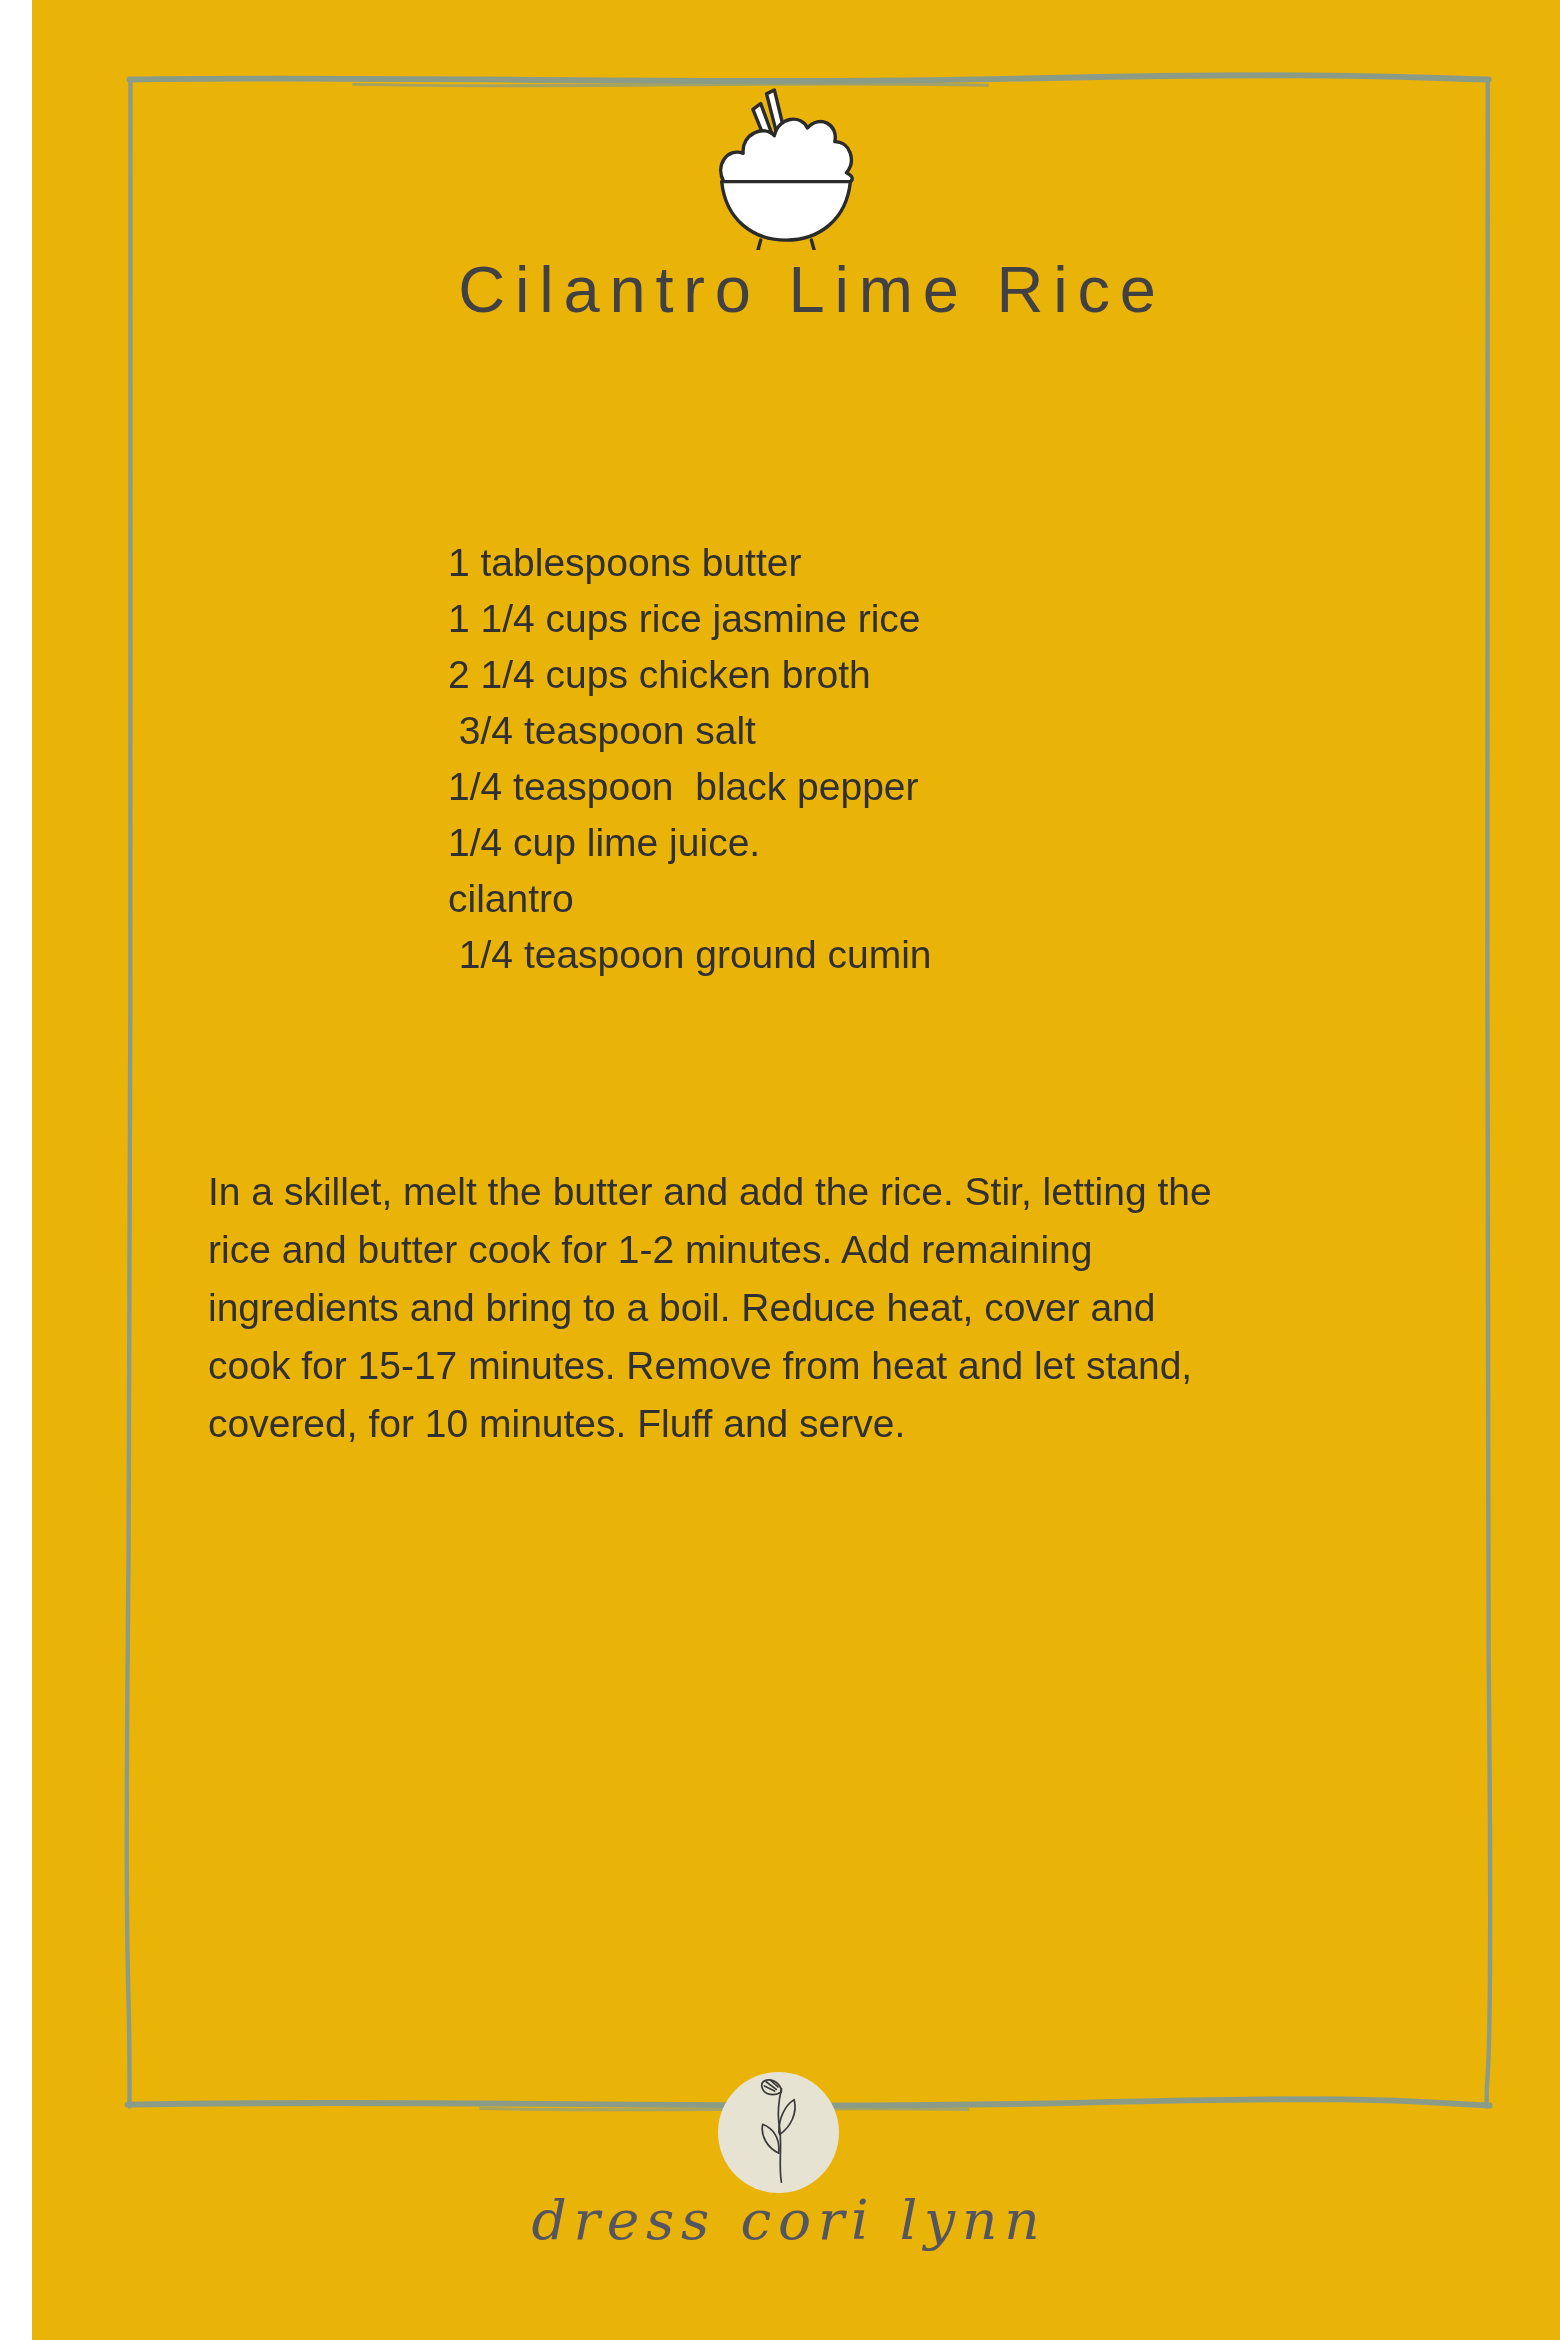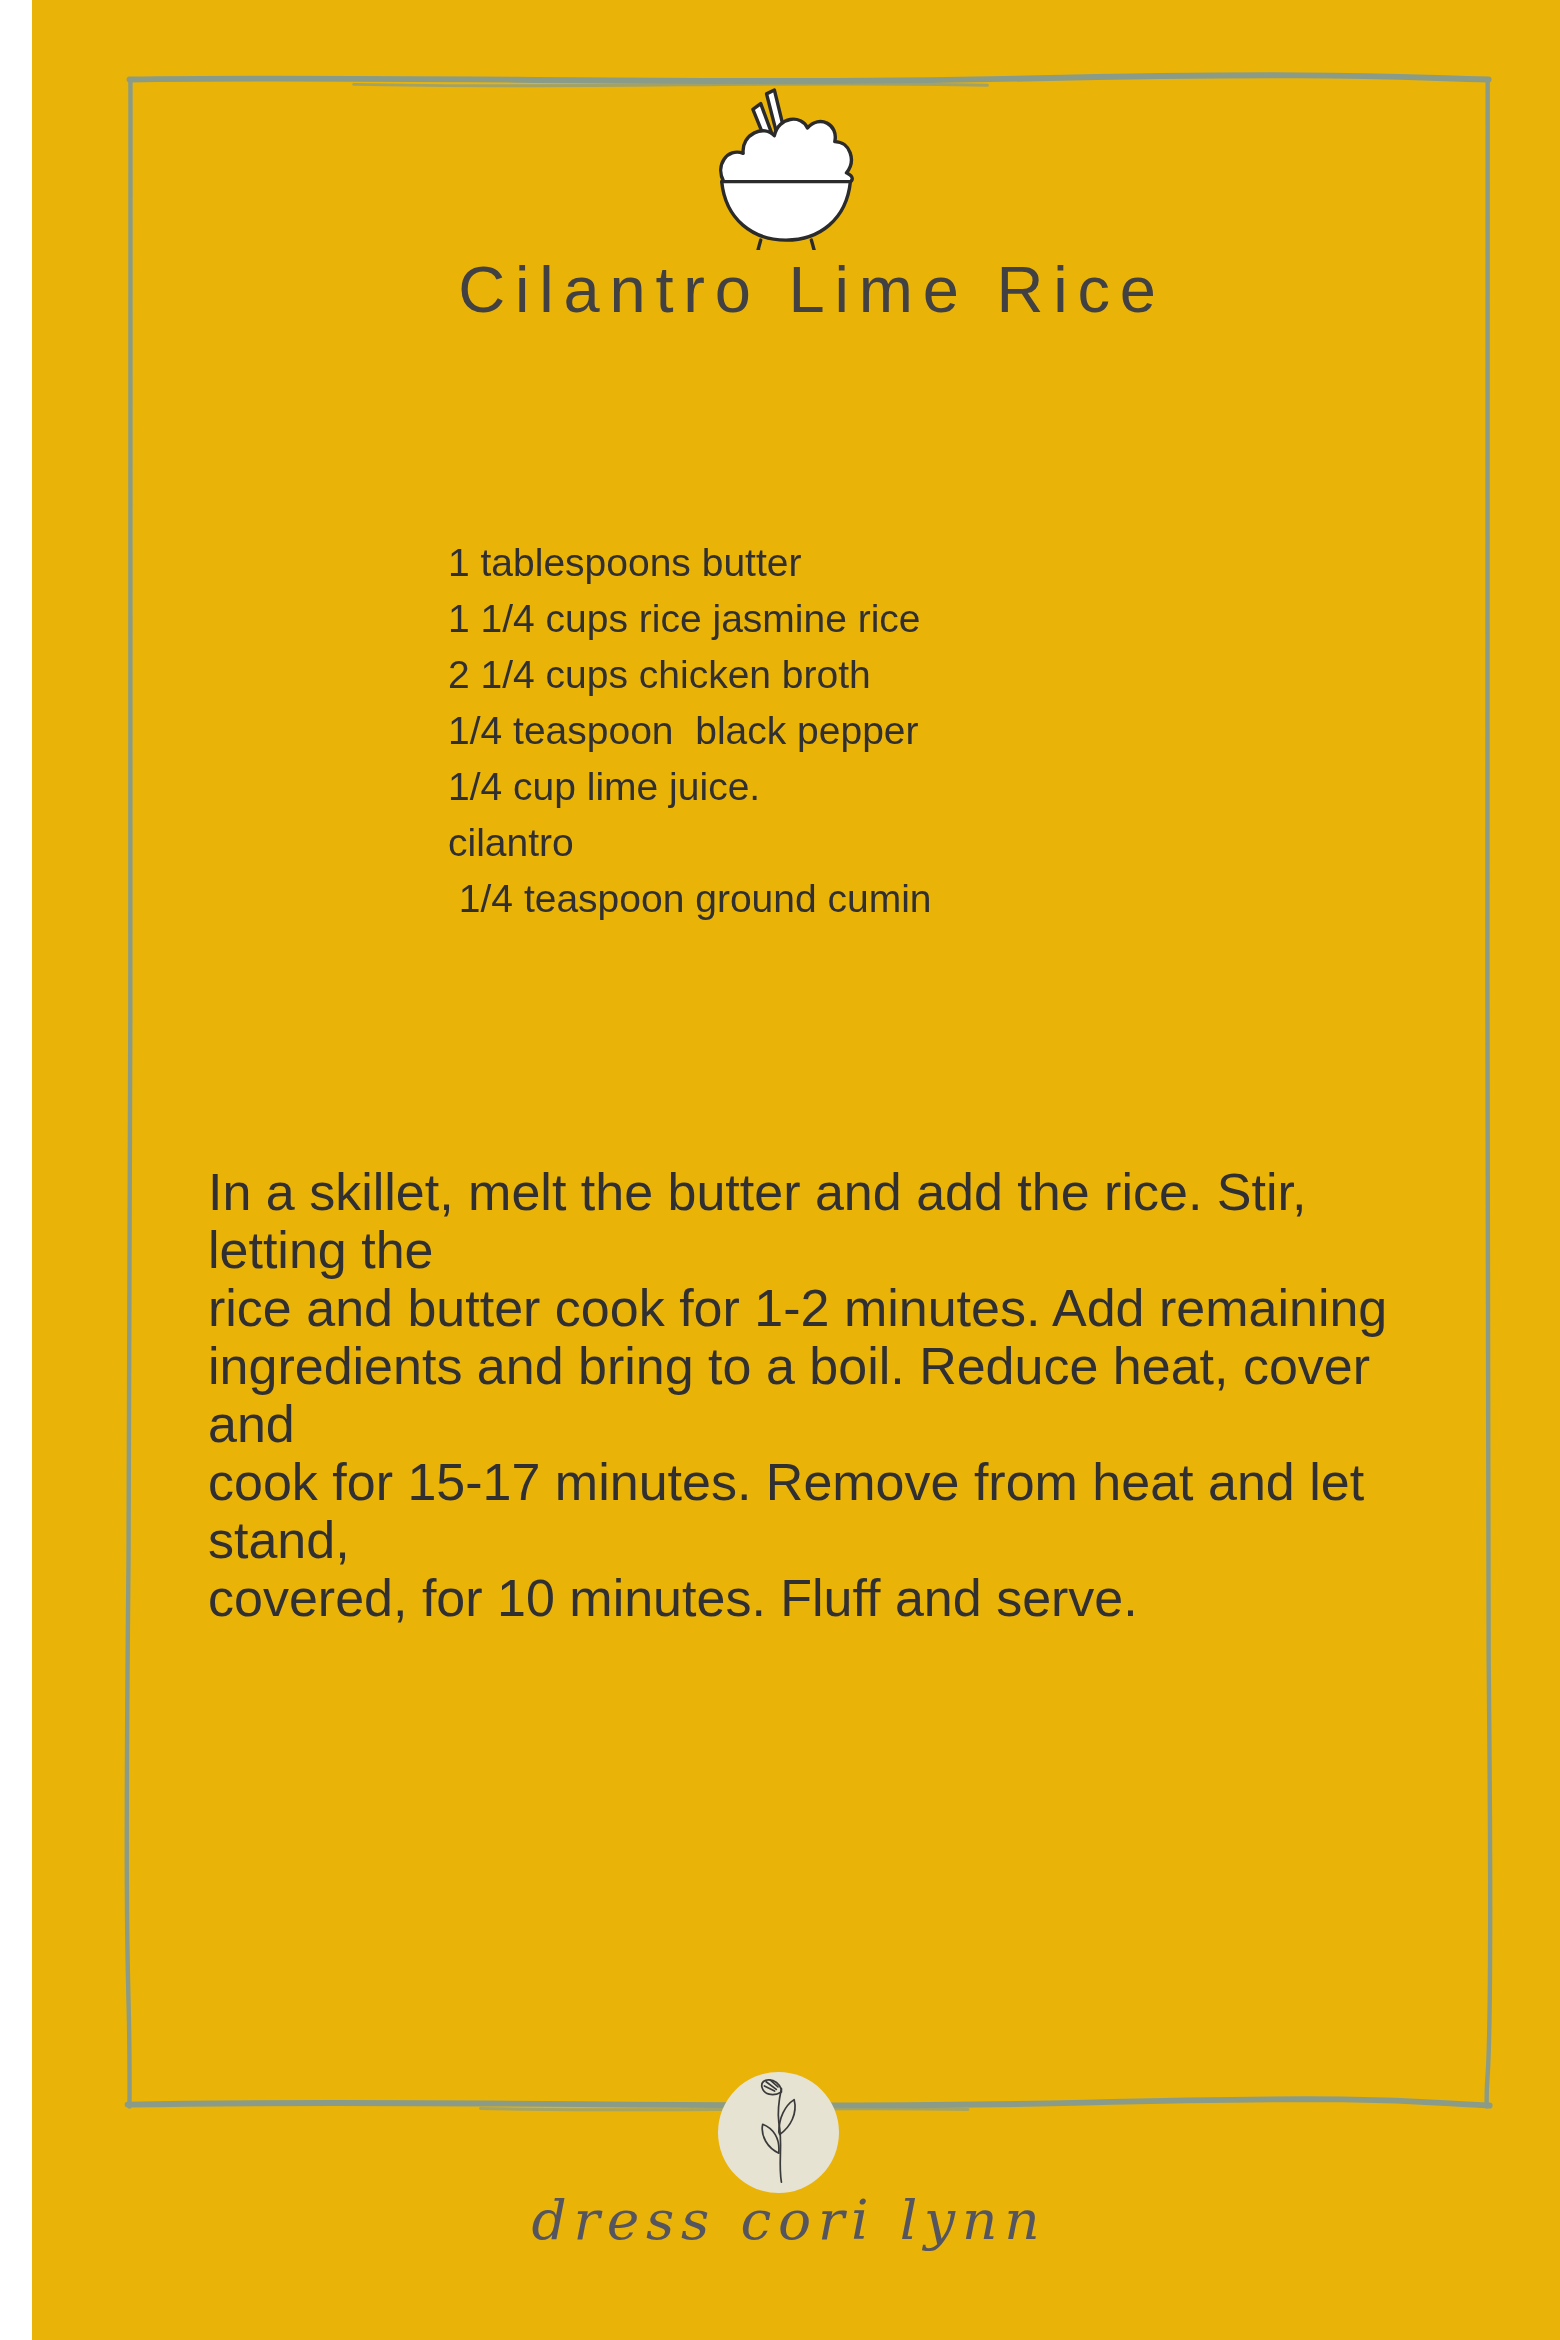--- a/index.html
+++ b/index.html
@@ -21,21 +21,21 @@
     color:#414143;
   }
   .ingredients{
     position:absolute;left:416px;top:535px;
     font-size:39px;font-weight:300;line-height:56px;
     color:#303032;
   }
   .ingredients .ing-line{white-space:pre-wrap;}
   .instructions{
     position:absolute;left:176px;top:1163px;width:1248px;
-    font-size:52px;font-weight:300;line-height:58px;
+    font-size:39px;font-weight:300;line-height:58px;
     color:#303032;
   }
   .logo-circle{
     position:absolute;left:686px;top:2072px;
     width:121px;height:121px;border-radius:50%;
     background:#e6e3d3;
   }
   .flower-svg{position:absolute;left:26px;top:-7.8px;width:68px;height:129px;overflow:visible;}
   .brand{
     position:absolute;left:0;top:2188px;width:1514px;
@@ -69,20 +69,21 @@
     <path d="M12,101 C16,140 44,161 78,161 C112,161 140,140 144,101 Z" fill="#ffffff"></path>
     <path d="M52,161 L49,172 Q79,180 107,172 L104,161"></path>
   </svg>
 
   <div class="title">Cilantro Lime Rice</div>
 
   <div class="ingredients">
     <div class="ing-line">1 tablespoons butter</div>
     <div class="ing-line">1 1/4 cups rice jasmine rice</div>
     <div class="ing-line">2 1/4 cups chicken broth</div>
+    <div class="ing-line"> 3/4 teaspoon salt</div>
     <div class="ing-line">1/4 teaspoon  black pepper</div>
     <div class="ing-line">1/4 cup lime juice.</div>
     <div class="ing-line">cilantro</div>
     <div class="ing-line"> 1/4 teaspoon ground cumin</div>
   </div>
 
   <div class="instructions">
     <div>In a skillet, melt the butter and add the rice. Stir, letting the</div>
     <div>rice and butter cook for 1-2 minutes. Add remaining</div>
     <div>ingredients and bring to a boil. Reduce heat, cover and</div>

